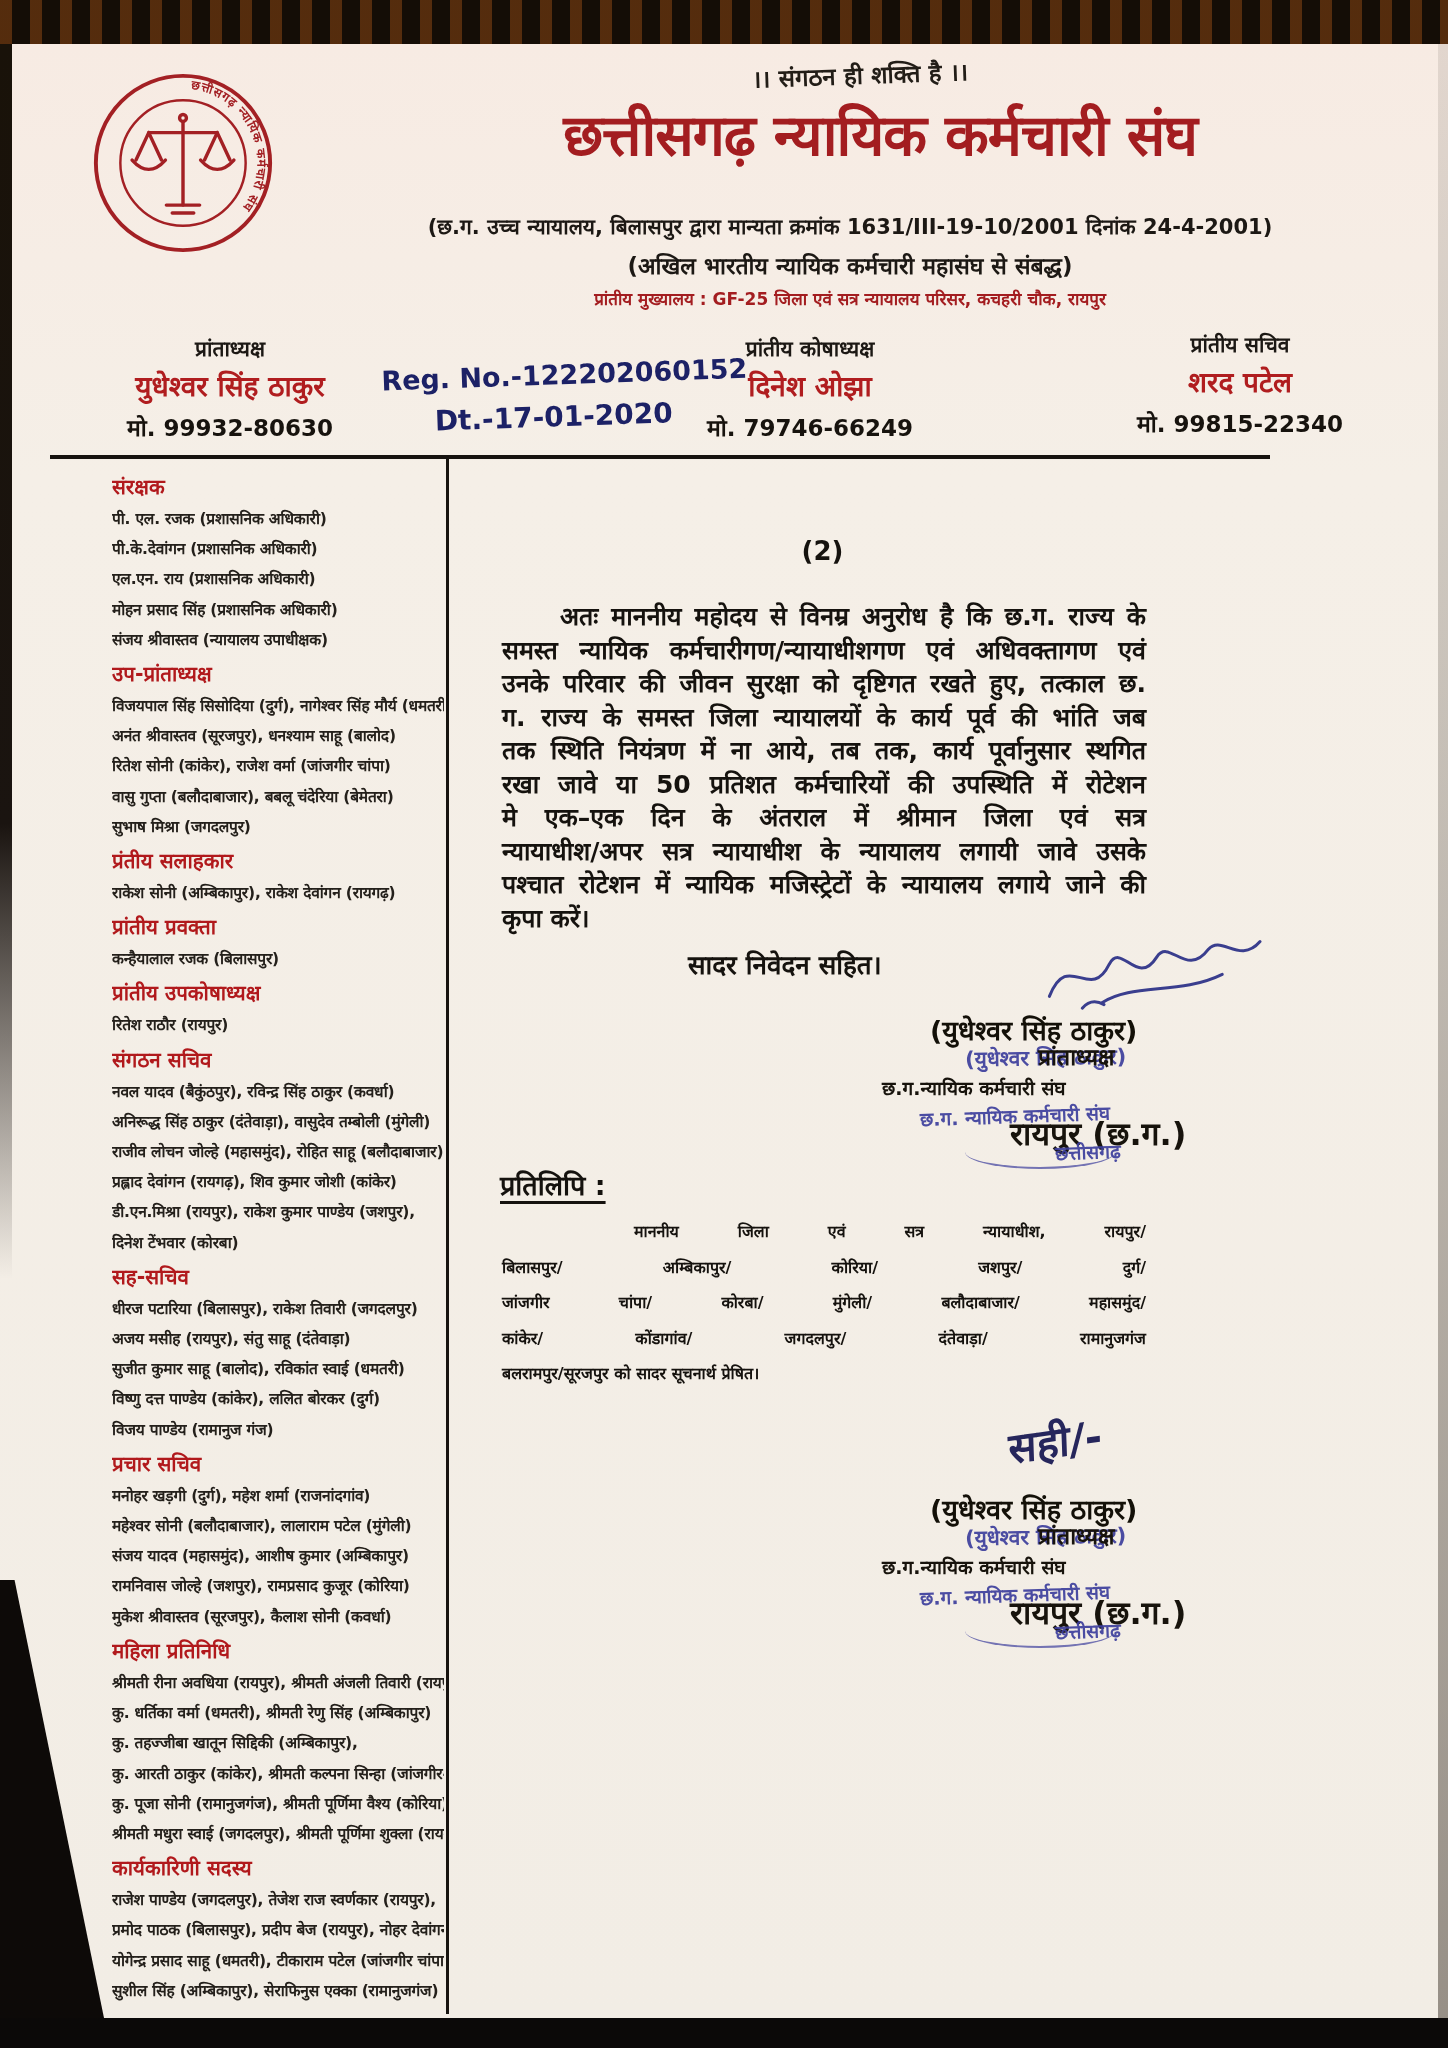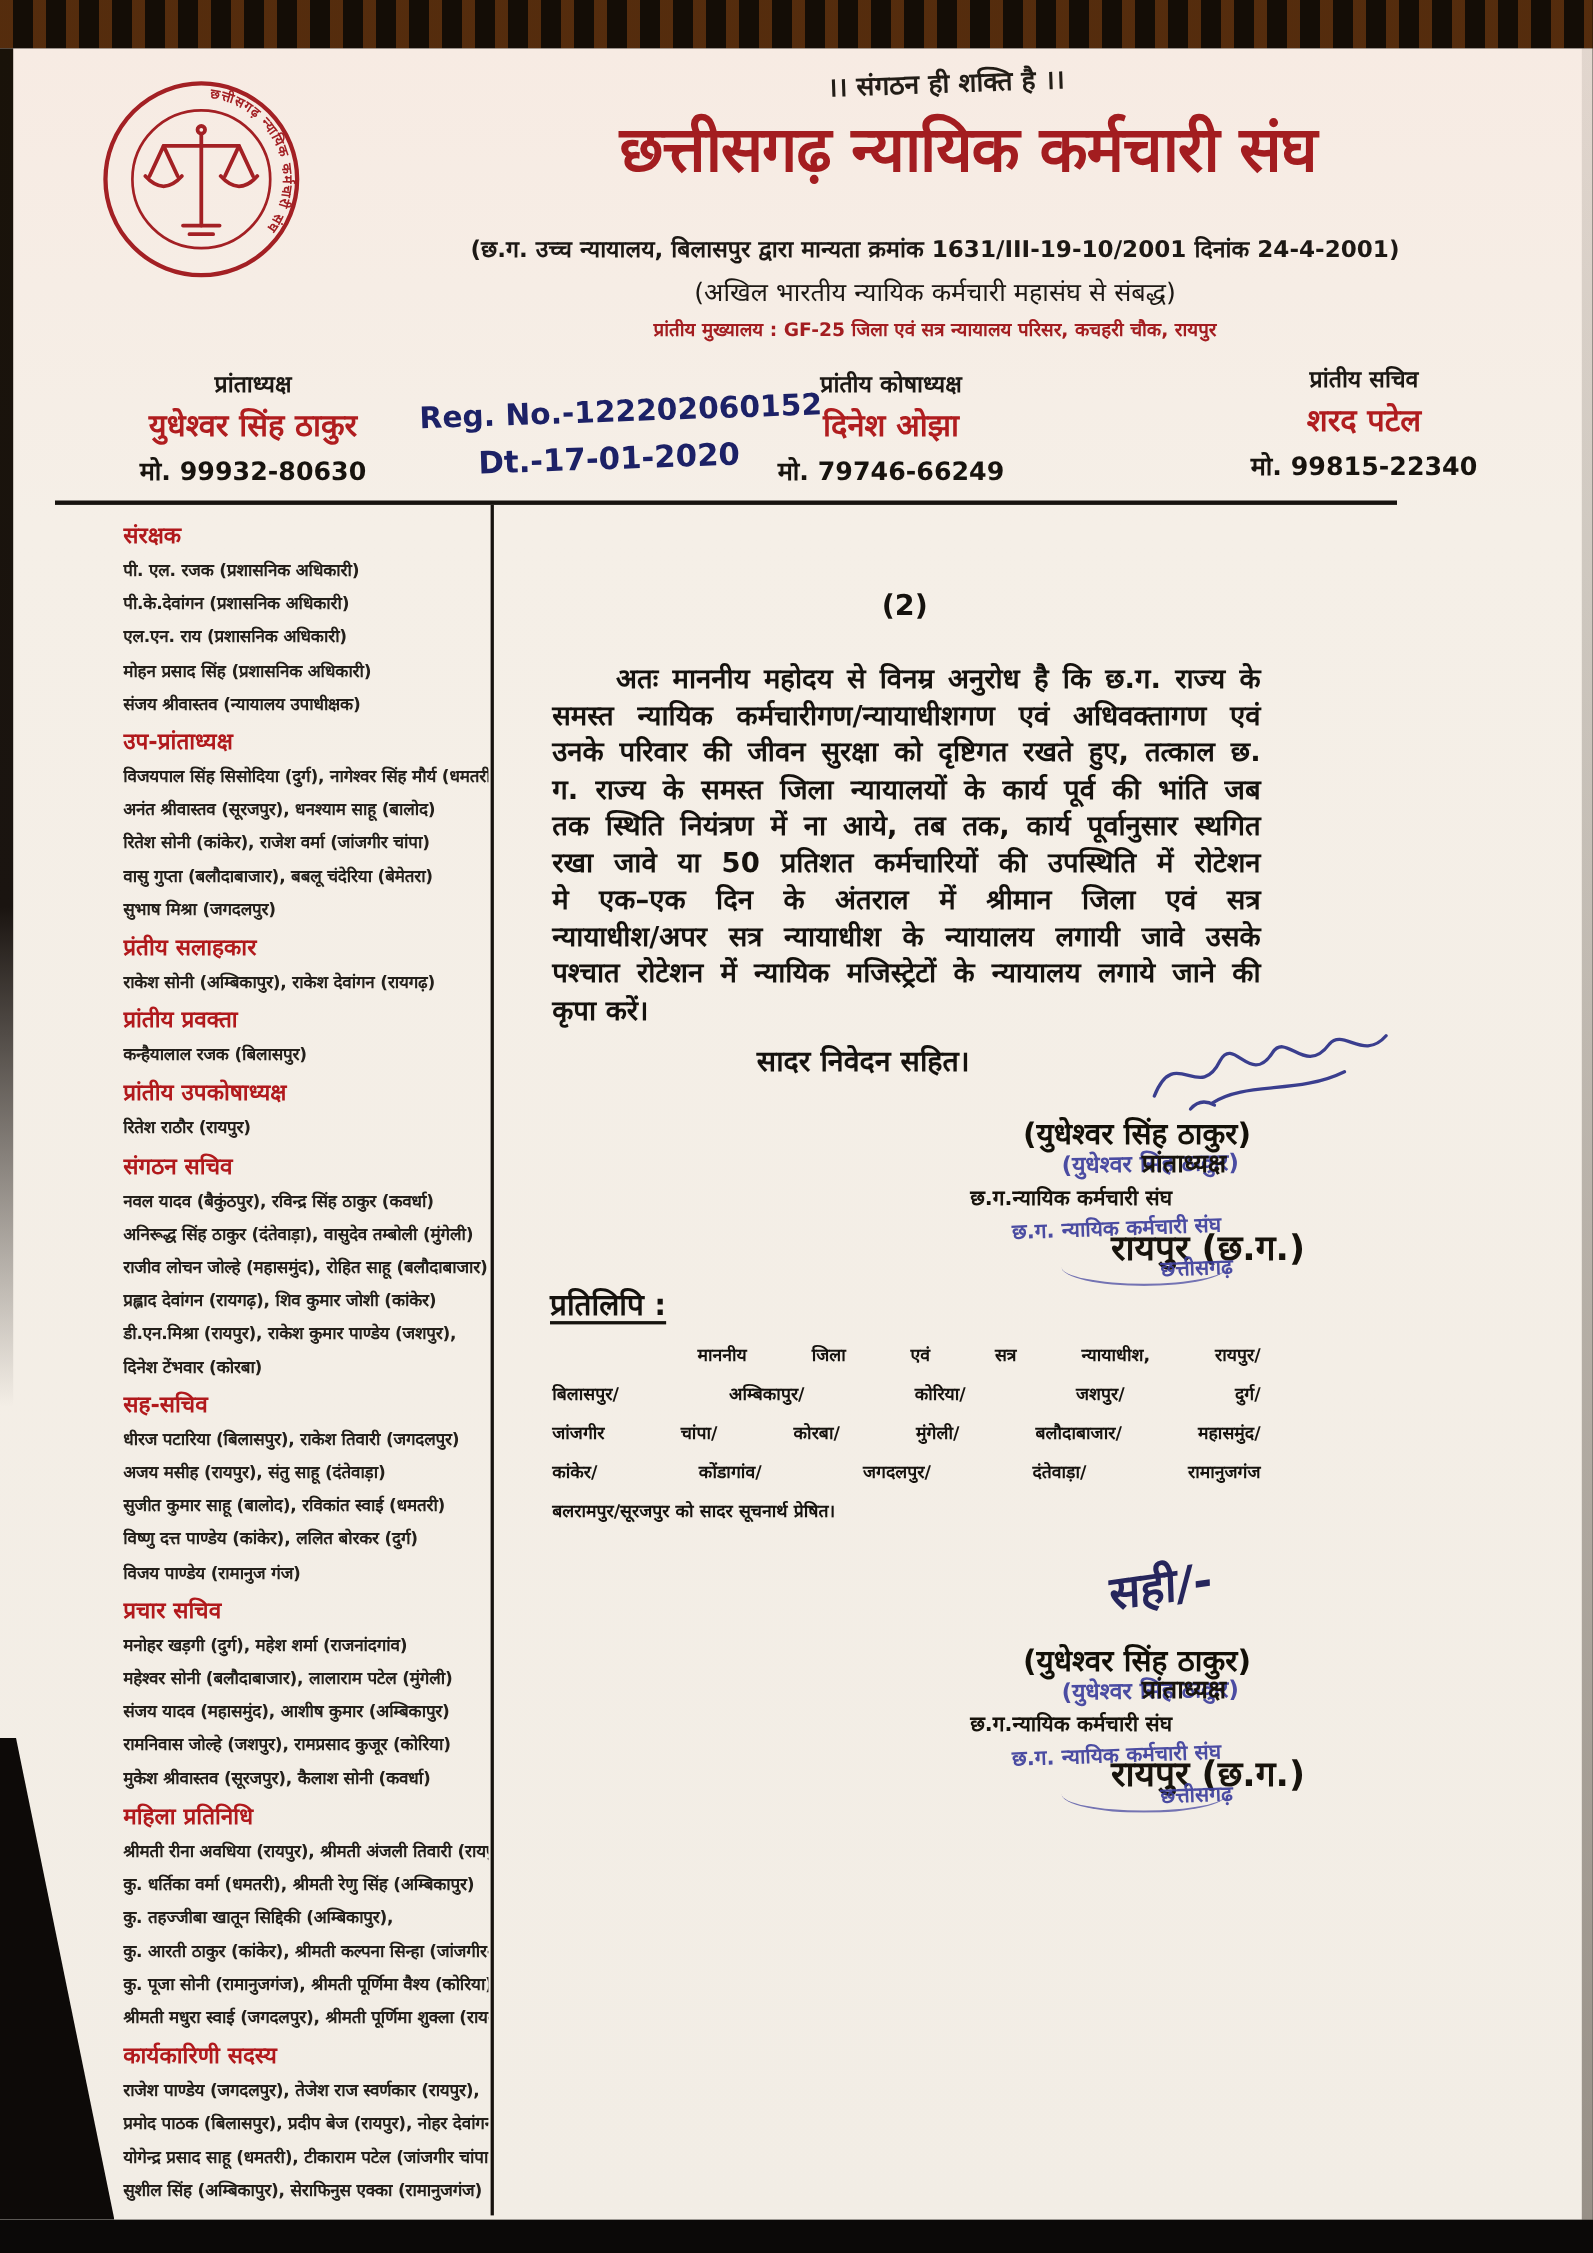--- a/index.html
+++ b/index.html
@@ -43,21 +43,21 @@
     text-align:center; font-size:24px; font-weight:700; color:#221d17;
     transform:rotate(-2deg);
   }
   .title{
     position:absolute; left:360px; top:50px; width:1040px;
     text-align:center; font-size:57px; font-weight:800; color:#a31d20;
     letter-spacing:-1px; white-space:nowrap;
   }
   .subline{ position:absolute; left:330px; width:1040px; text-align:center; color:#1c1814; }
   .rec{ top:168px; font-size:21px; font-weight:700; }
-  .aff{ top:205px; font-size:23px; font-weight:400; }
+  .aff{ top:205px; font-size:23px; font-weight:700; }
   .hq { top:243px; font-size:17px; font-weight:800; color:#a31d20; }
   .official{ position:absolute; text-align:center; }
   .official .role { font-size:21px; font-weight:700; color:#1c1814; }
   .official .oname{ margin-top:4px; font-size:28px; font-weight:800; color:#b01d1f; white-space:nowrap; }
   .official .ophone{ margin-top:7px; font-size:23px; font-weight:800; color:#17130e; white-space:nowrap; }
   .col1{ left:90px;  top:290px; width:280px; }
   .col2{ left:655px; top:290px; width:310px; }
   .col3{ left:1085px;top:286px; width:310px; }
   .regstamp{
     position:absolute; left:382px; top:310px; transform:rotate(-2deg);

